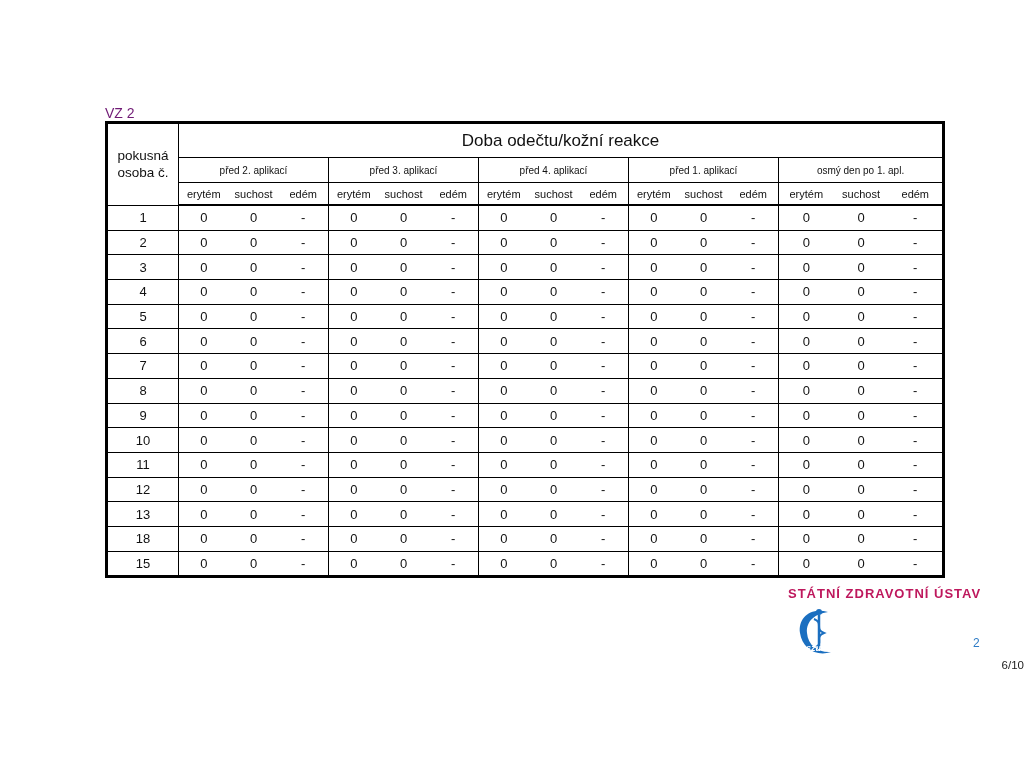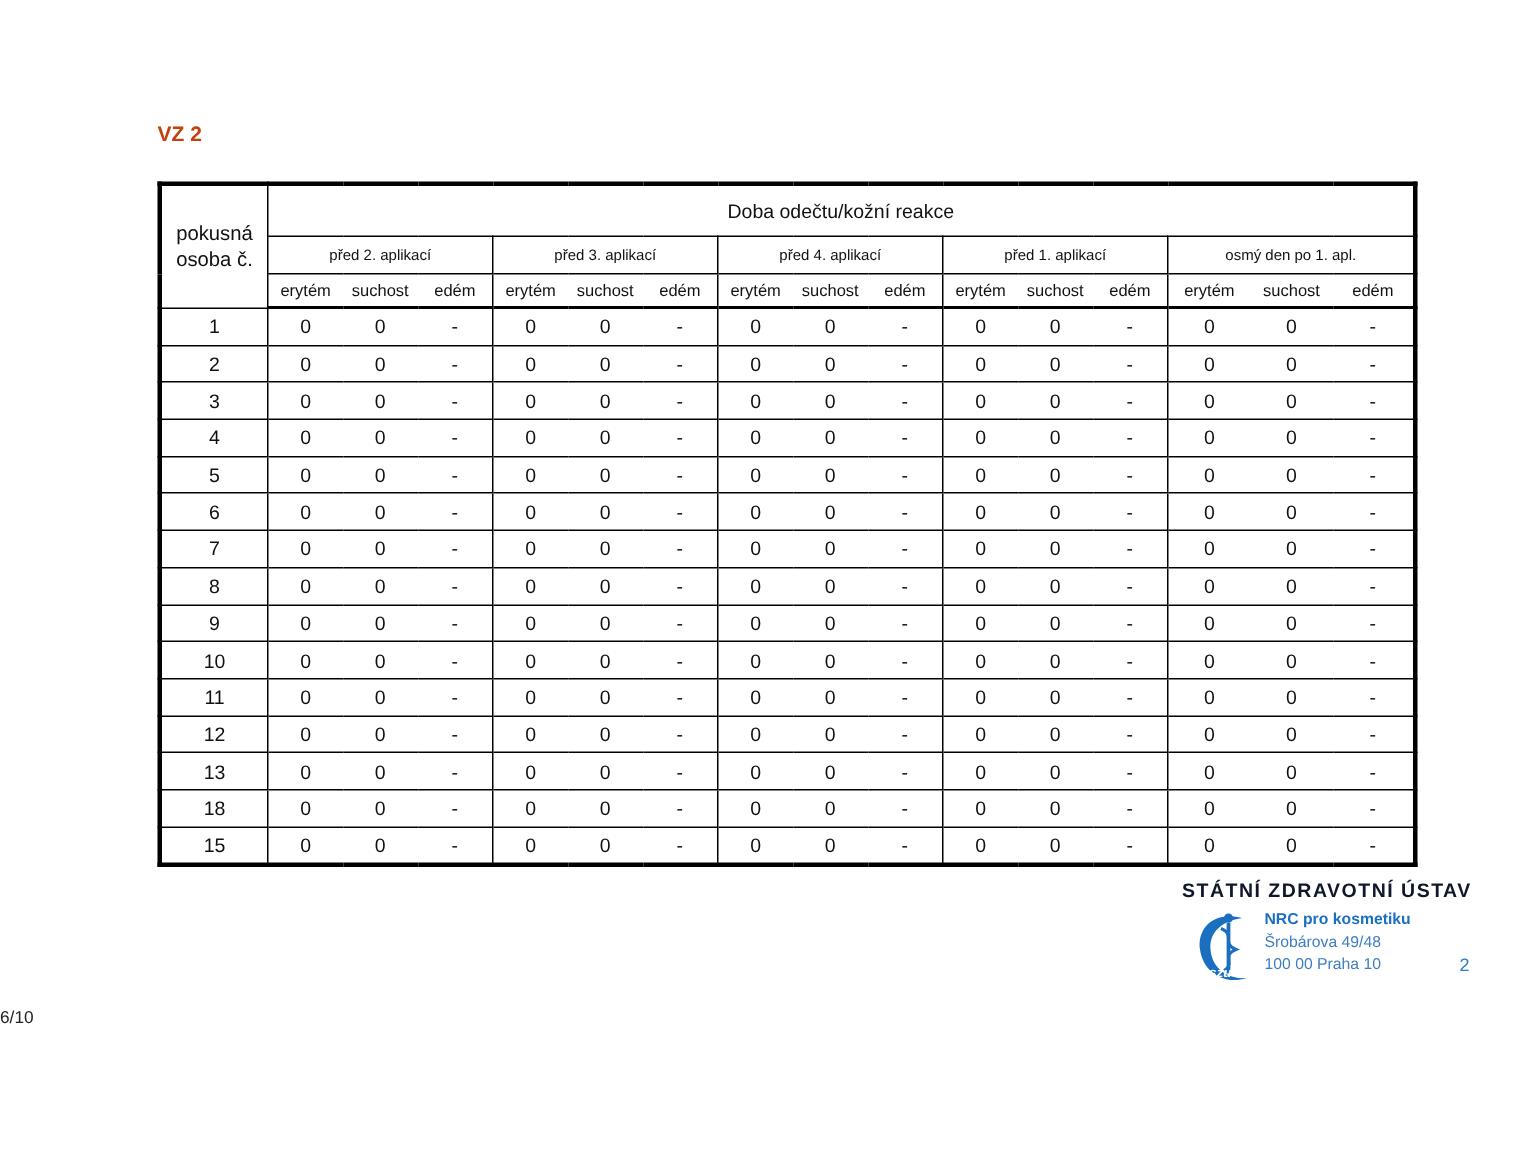--- a/index.html
+++ b/index.html
@@ -12,24 +12,24 @@
     position: relative;
     width: 1024px;
     height: 768px;
     background: #ffffff;
     overflow: hidden;
   }
 
   .doc-label {
     position: absolute;
     left: 105px;
-    top: 81px;
+    top: 105px;
     font-size: 14px;
-    font-weight: bold;
-    color: #c2410c;
+    font-weight: normal;
+    color: #701a75;
   }
 
   .main-table {
     position: absolute;
     left: 105px;
     top: 121px;
     border-collapse: collapse;
     table-layout: fixed;
     width: 837px;
     color: #111;
@@ -46,21 +46,21 @@
   .person-header {
     border-right: 1px solid #000;
     font-weight: bold;
     font-size: 13.5px;
     text-align: left;
     padding-left: 5px;
     line-height: 1.3;
   }
   .main-header {
     font-weight: bold;
-    font-size: 13px;
+    font-size: 17px;
     height: 33px;
     border-bottom: 1px solid #000;
     margin-top: 44px;
   }
   .group-header {
     font-weight: bold;
     font-size: 10px;
     height: 24px;
     border-bottom: 1px solid #000;
     border-left: 1px solid #000;
@@ -89,21 +89,21 @@
   .footer-logo {
     position: absolute;
     left: 788px;
     top: 586px;
     width: 215px;
   }
   .org-name {
     font-size: 13px;
     font-weight: bold;
     letter-spacing: 1px;
-    color: #0f172a;
+    color: #be185d;
     white-space: nowrap;
   }
   .logo-row {
     display: flex;
     align-items: flex-start;
     margin-top: 5px;
   }
   .logo-icon-wrap {
     width: 42px;
     margin-left: 6px;
@@ -124,22 +124,22 @@
     position: absolute;
     left: 973px;
     top: 636px;
     font-size: 12px;
     color: #2e7cc6;
   }
   .page-number {
     position: absolute;
     left: 0;
     width: 1024px;
-    top: 673px;
-    text-align: left;
+    top: 659px;
+    text-align: right;
     font-size: 11.5px;
     color: #222;
   }
 </style>
 </head>
 <body>
 
 <div class="sheet">
 
   <div class="doc-label">VZ 2</div>
@@ -459,25 +459,20 @@
     <div class="logo-row">
       <div class="logo-icon-wrap">
         <svg width="40" height="52" viewBox="0 0 40 52" aria-hidden="true">
           <path d="M32 6 C 13 1, 2 13, 4 27 C 6 42, 20 51, 35 46 C 23 47, 12 40, 11 27 C 10 15, 19 8, 32 6 Z" fill="#1b6fc0"></path>
           <circle cx="23" cy="6" r="3" fill="#1b6fc0"></circle>
           <line x1="23" y1="9" x2="23" y2="43" stroke="#1b6fc0" stroke-width="2.5"></line>
           <path d="M18 13 C 28 17, 18 23, 28 27 C 18 31, 28 37, 20 41" stroke="#1b6fc0" fill="none" stroke-width="2"></path>
           <text x="10" y="45" font-size="9" font-style="italic" font-weight="bold" fill="#ffffff">szu</text>
         </svg>
       </div>
-      <div class="addr-block">
-        <div class="nrc-line">NRC pro kosmetiku</div>
-        <div>Šrobárova 49/48</div>
-        <div>100 00 Praha 10</div>
-      </div>
     </div>
   </div>
 
   <div class="corner-number">2</div>
 
   <div class="page-number">6/10</div>
 
 </div>
 
 </body></html>

